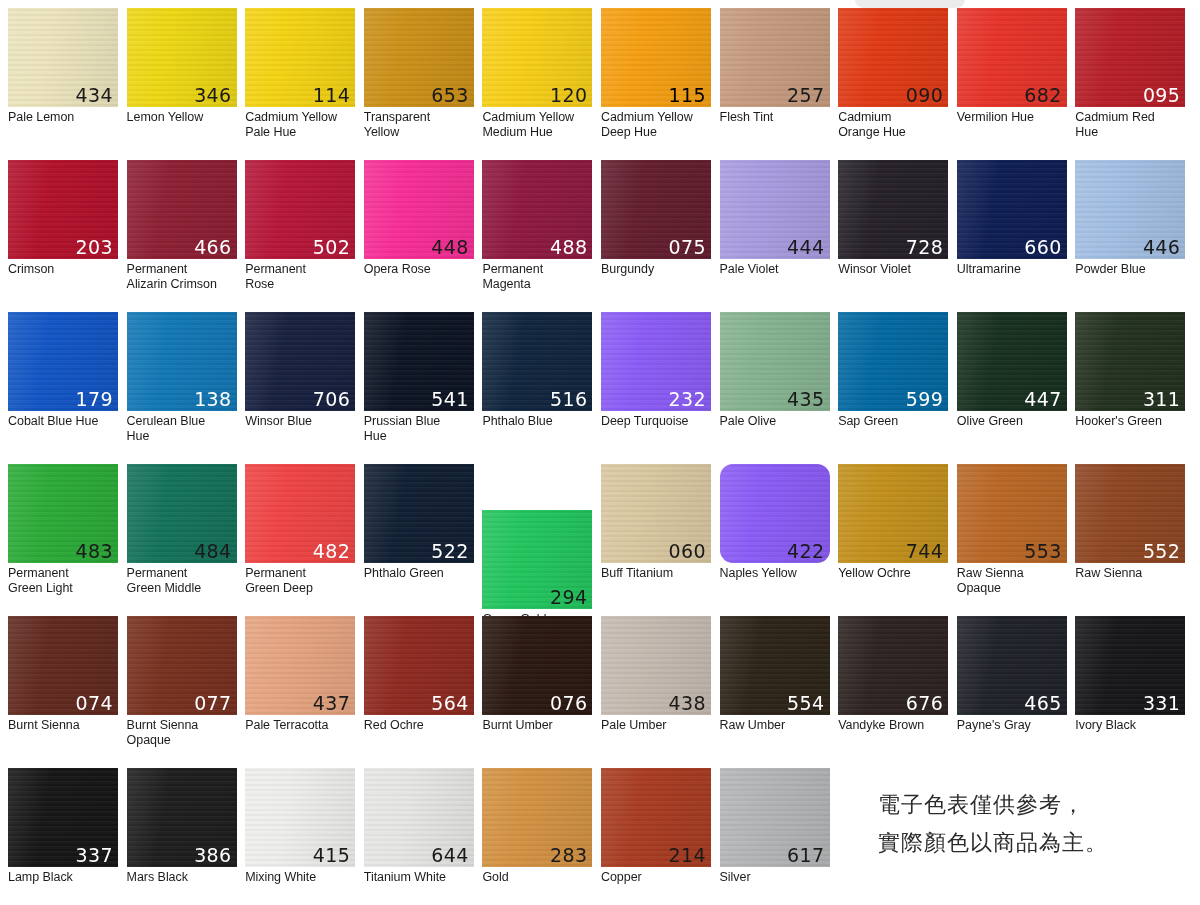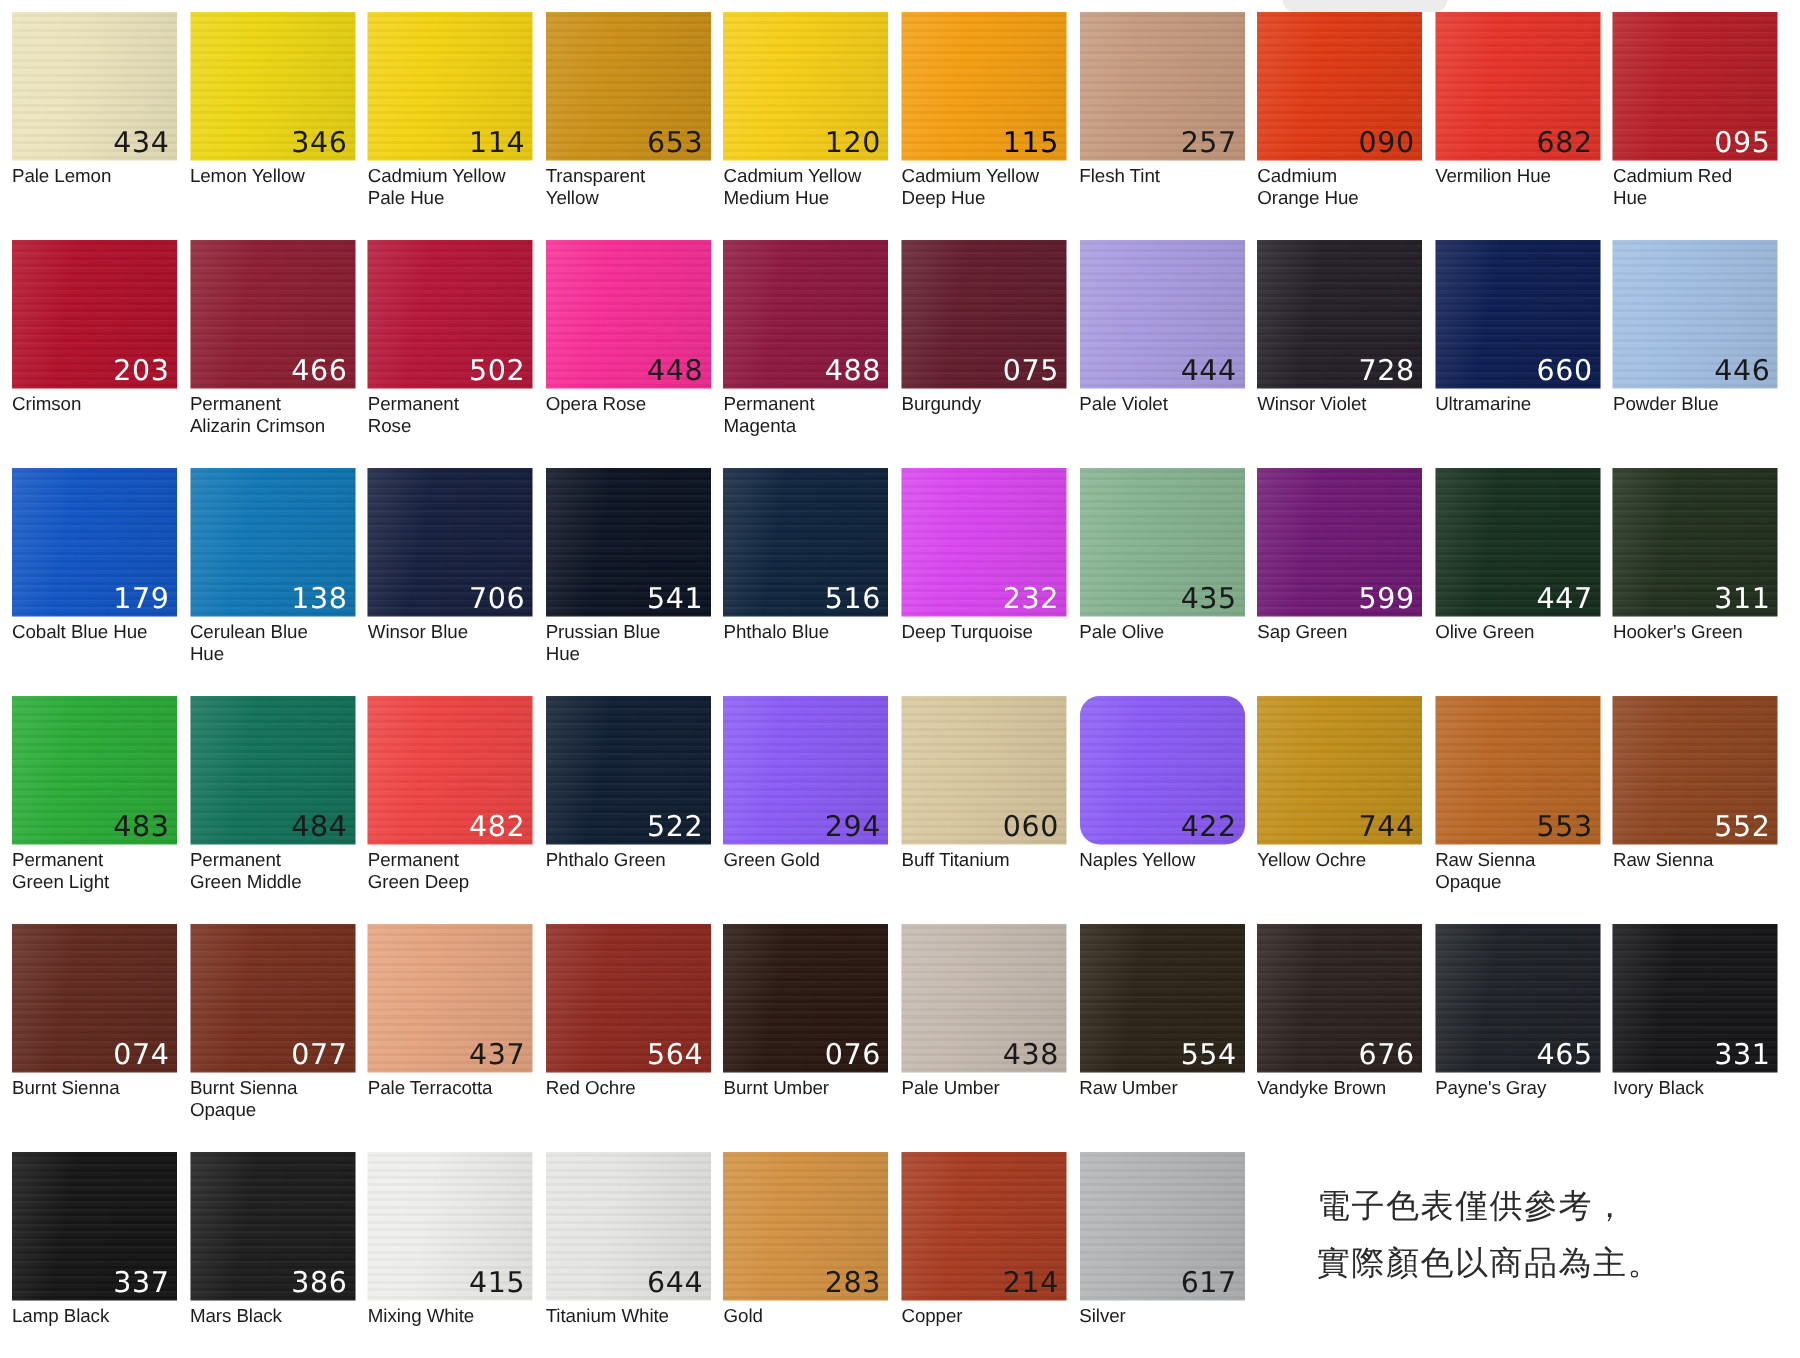--- a/index.html
+++ b/index.html
@@ -276,33 +276,33 @@
         <div class="swatch-name">Prussian Blue
 Hue</div>
       </div>
       <div class="swatch-cell">
         <div class="swatch-chip" style="background: rgb(16, 37, 62);">
           <span class="swatch-code" style="color: rgb(255, 255, 255);">516</span>
         </div>
         <div class="swatch-name">Phthalo Blue</div>
       </div>
       <div class="swatch-cell">
-        <div class="swatch-chip" style="background: #d946ef; padding-left: 38px;">
+        <div class="swatch-chip" style="background: #8b5cf6; padding-left: 38px;">
           <span class="swatch-code" style="color: rgb(255, 255, 255);">232</span>
         </div>
         <div class="swatch-name">Deep Turquoise</div>
       </div>
       <div class="swatch-cell">
         <div class="swatch-chip" style="background: rgb(134, 179, 145);">
           <span class="swatch-code" style="color: rgb(26, 26, 26);">435</span>
         </div>
         <div class="swatch-name">Pale Olive</div>
       </div>
       <div class="swatch-cell">
-        <div class="swatch-chip" style="background: #701a75;">
+        <div class="swatch-chip" style="background: #0369a1;">
           <span class="swatch-code" style="color: rgb(255, 255, 255);">599</span>
         </div>
         <div class="swatch-name">Sap Green</div>
       </div>
       <div class="swatch-cell">
         <div class="swatch-chip" style="background: rgb(23, 48, 31);">
           <span class="swatch-code" style="color: rgb(255, 255, 255);">447</span>
         </div>
         <div class="swatch-name">Olive Green</div>
       </div>
@@ -333,21 +333,21 @@
         <div class="swatch-name">Permanent
 Green Deep</div>
       </div>
       <div class="swatch-cell">
         <div class="swatch-chip" style="background: rgb(17, 31, 51);">
           <span class="swatch-code" style="color: rgb(255, 255, 255);">522</span>
         </div>
         <div class="swatch-name">Phthalo Green</div>
       </div>
       <div class="swatch-cell">
-        <div class="swatch-chip" style="background: #8b5cf6;">
+        <div class="swatch-chip" style="background: #22c55e; margin-top: 46px;">
           <span class="swatch-code" style="color: rgb(26, 26, 26);">294</span>
         </div>
         <div class="swatch-name">Green Gold</div>
       </div>
       <div class="swatch-cell">
         <div class="swatch-chip" style="background: rgb(217, 200, 160);">
           <span class="swatch-code" style="color: rgb(26, 26, 26);">060</span>
         </div>
         <div class="swatch-name">Buff Titanium</div>
       </div>

